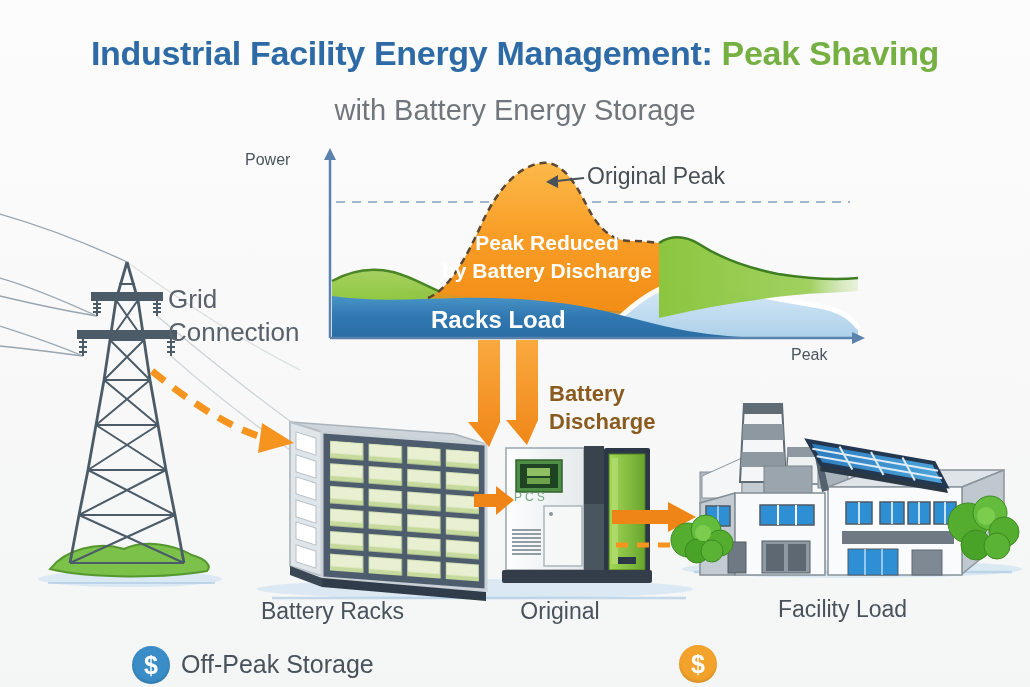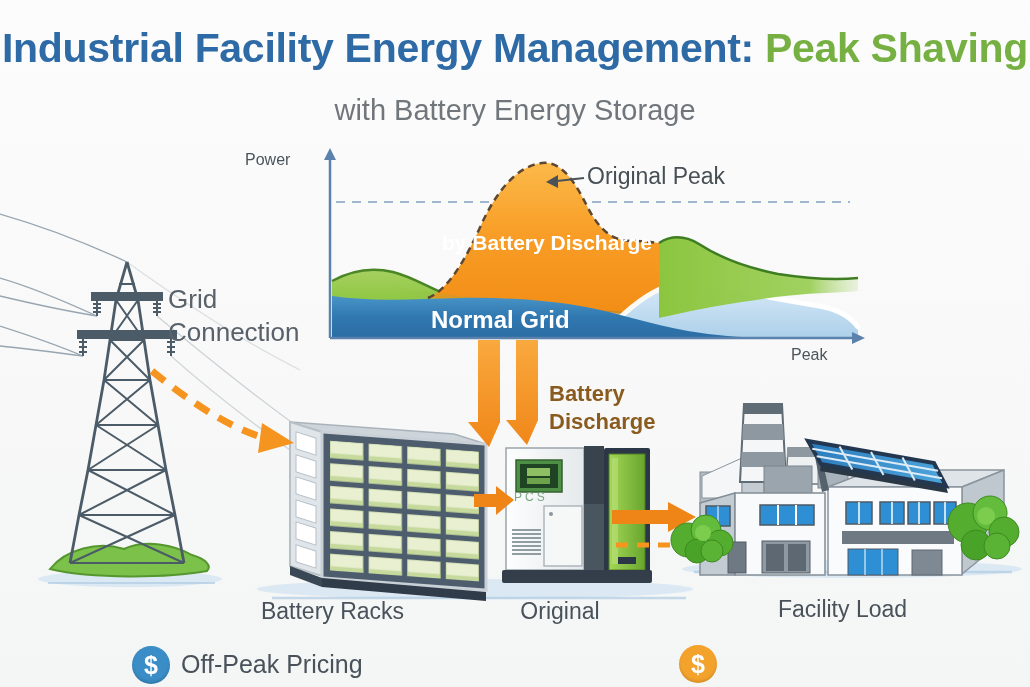--- a/index.html
+++ b/index.html
@@ -1,21 +1,21 @@
 <!DOCTYPE html>
 <html><head>
 <meta charset="utf-8">
 <style>
   html,body{margin:0;padding:0;background:#e9eaea;}
   .canvas{position:relative;width:1030px;height:687px;overflow:hidden;
           background:linear-gradient(180deg,#fbfcfb 0%,#f7f8f7 60%,#f4f6f6 100%);
           font-family:"Liberation Sans",sans-serif;}
   svg{position:absolute;left:0;top:0;}
   .t{position:absolute;line-height:1.15;}
-  .title{top:25px;left:0;width:100%;text-align:center;font-size:41px;font-weight:bold;color:#2E6BA6;letter-spacing:-0.3px;}
+  .title{top:34px;left:0;width:100%;text-align:center;font-size:34px;font-weight:bold;color:#2E6BA6;letter-spacing:-0.3px;}
   .title .hl{color:#76B043;}
   .subtitle{top:74px;left:0;width:100%;text-align:center;font-size:29px;font-weight:400;color:#70767B;margin-top:20px;}
   .axis-label{font-size:16px;color:#4B555D;}
   .power{left:245px;top:151px;}
   .time{left:791px;top:346px;}
   .orig-peak{left:587px;top:163px;font-size:23px;color:#474F55;}
   .peak-reduced{left:424px;top:229px;width:246px;text-align:center;font-size:21px;font-weight:600;color:#ffffff;line-height:28px;}
   .normal-load{left:431px;top:306px;font-size:24px;font-weight:600;color:#ffffff;}
   .grid-conn{left:168px;top:283px;width:150px;font-size:26px;color:#59616A;line-height:33px;}
   .batt-dis{left:549px;top:380px;width:130px;font-size:22px;font-weight:600;color:#8A5B1F;line-height:28px;}
@@ -304,32 +304,33 @@
   </g>
 </svg>
 
   <div class="t title"><span>Industrial Facility Energy Management: </span><span class="hl">Peak Shaving</span></div>
   <div class="t subtitle">with Battery Energy Storage</div>
 
   <div class="t axis-label power">Power</div>
   <div class="t axis-label time">Peak</div>
   <div class="t orig-peak">Original Peak</div>
   <div class="t peak-reduced">
+    <div>Peak Reduced</div>
     <div>by Battery Discharge</div>
   </div>
-  <div class="t normal-load">Normal Grid</div>
+  <div class="t normal-load">Racks Load</div>
 
   <div class="t batt-dis">
     <div>Battery</div>
     <div>Discharge</div>
   </div>
   <div class="t grid-conn">Grid Connection</div>
   <div class="t pcs">PCS</div>
 
   <div class="t obj-label lbl-racks">Battery Racks</div>
   <div class="t obj-label lbl-inv">Original</div>
   <div class="t obj-label lbl-fac">Facility Load</div>
 
   <div class="dollar d-blue">$</div>
-  <div class="t price-label offpeak">Off-Peak Pricing</div>
+  <div class="t price-label offpeak">Off-Peak Storage</div>
   <div class="dollar d-orange">$</div>
 
 </div>
 
 </body></html>

